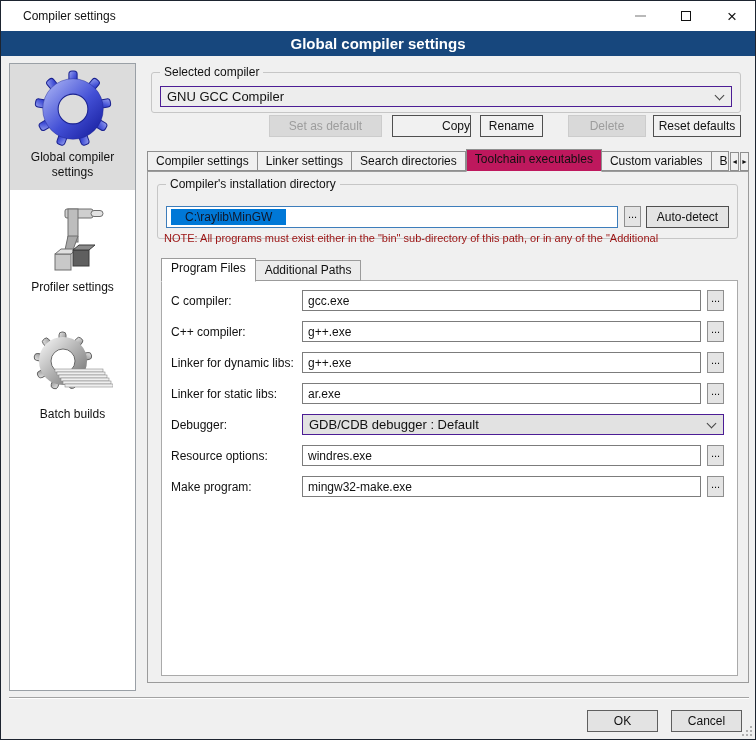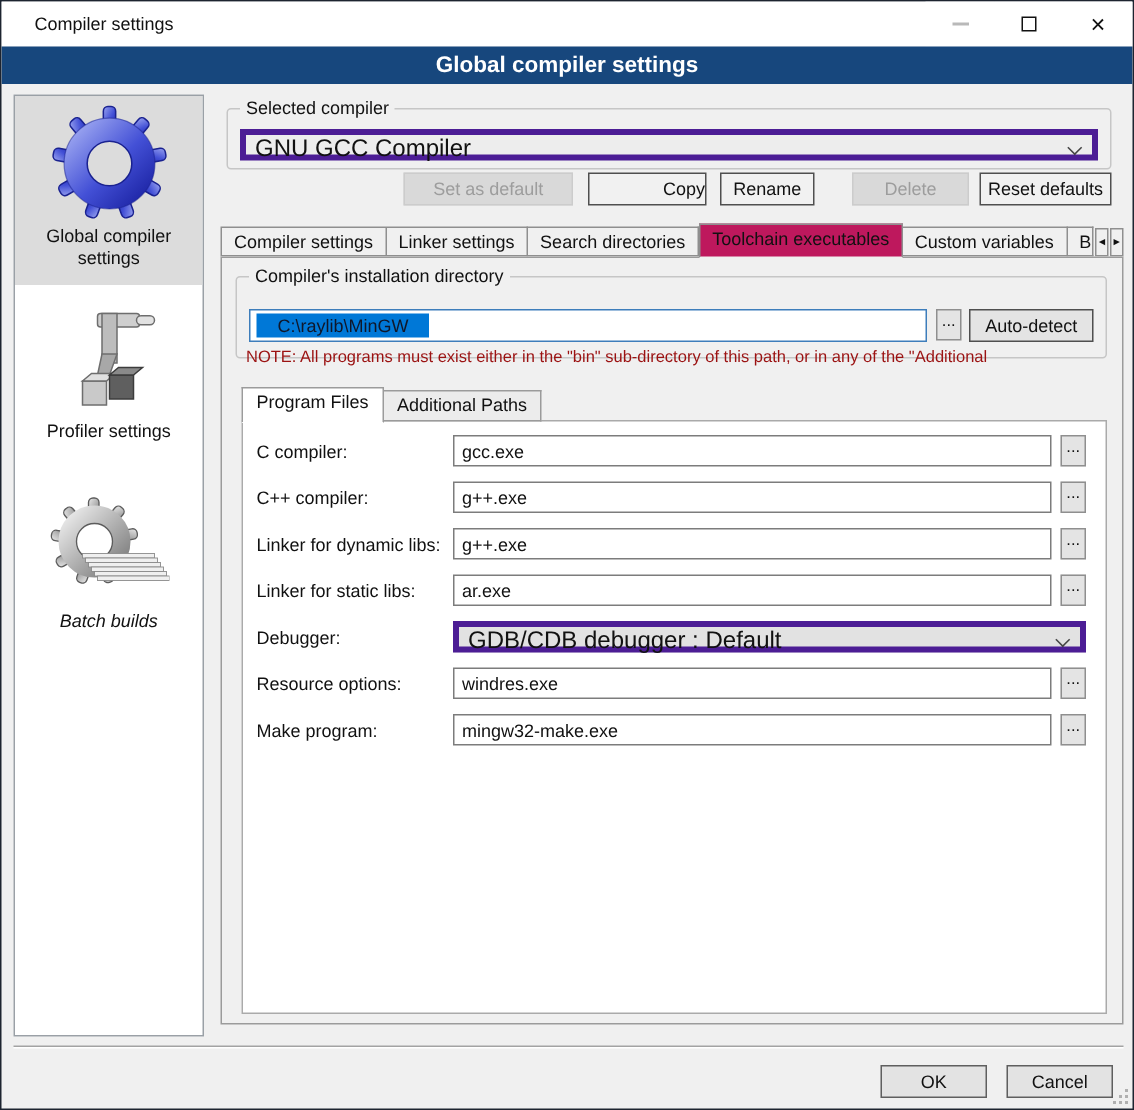--- a/index.html
+++ b/index.html
@@ -25,22 +25,22 @@
             background:#fff; border:1px solid #9aa0a6; overflow:hidden; }
   .side-item{ width:100%; text-align:center; }
   .side-item.selected{ background:#dcdcdc; }
   .side-item .ic{ display:flex; justify-content:center; padding-top:6px; }
   .side-label{ font-size:12px; color:#111; line-height:15px; padding:2px 6px 8px; }
   
   .groupbox{ position:absolute; border:1px solid #c6c6c6; border-radius:3px; }
   .groupbox > .legend{ position:absolute; top:-8px; left:8px; background:#f0f0f0;
                        padding:0 4px; font-size:12px; color:#111; white-space:nowrap; }
   
-  .combo{ position:absolute; height:21px; background:#ededed; border:4px solid #4c1d95;
-          font-size:16px; color:#111; line-height:19px; padding-left:6px; }
+  .combo{ position:absolute; height:21px; background:#ededed; border:1px solid #4c1d95;
+          font-size:13px; color:#111; line-height:19px; padding-left:6px; }
   .combo.darker{ background:#e2e2e2; }
   .combo .chev{ position:absolute; right:8px; top:5px; width:7px; height:7px;
                 border-right:1.4px solid #444; border-bottom:1.4px solid #444;
                 transform:rotate(45deg); }
   .btn{ position:absolute; height:22px; background:#f1f1f1; border:1px solid #4f4f4f;
         font-size:12px; color:#111; text-align:center; line-height:20px; }
   .btn.disabled{ background:#d9d9d9; border-color:#cccccc; color:#9d9d9d; }
   .txt{ position:absolute; height:21px; background:#fff; border:1px solid #7c7c7c;
         font-size:12px; color:#111; padding-left:5px; font-family:"Liberation Sans",sans-serif; }
   .browse{ position:absolute; width:17px; height:21px; background:#e4e4e4; border:1px solid #8f8f8f;
@@ -147,21 +147,21 @@
             <rect x="20" y="48" width="16" height="16" fill="#c9c9c9" stroke="#6e6e6e"></rect>
             <path d="M20 48 L26 43 L42 43 L36 48 Z" fill="#e0e0e0" stroke="#6e6e6e"></path>
             <rect x="38" y="44" width="16" height="16" fill="#5f5f5f" stroke="#3c3c3c"></rect>
             <path d="M38 44 L44 39 L60 39 L54 44 Z" fill="#8a8a8a" stroke="#3c3c3c"></path>
           </g>
         </svg>
       </div>
       <div class="side-label">Profiler settings</div>
     </div>
 
-    <div class="side-item" style="margin-top:22px;font-style:italic;">
+    <div class="side-item" style="margin-top:22px;">
       <div class="ic">
         <svg width="80" height="74" viewBox="0 0 80 74">
           <defs>
             <linearGradient id="gg" x1="0" y1="0" x2="1" y2="1">
               <stop offset="0" stop-color="#e9e9e9"></stop>
                 <stop offset="0.6" stop-color="#a8a8a8"></stop>
                 <stop offset="1" stop-color="#7d7d7d"></stop>
             </linearGradient>
           </defs>
           <g fill="url(#gg)" stroke="#5c5c5c" stroke-width="0.9">

